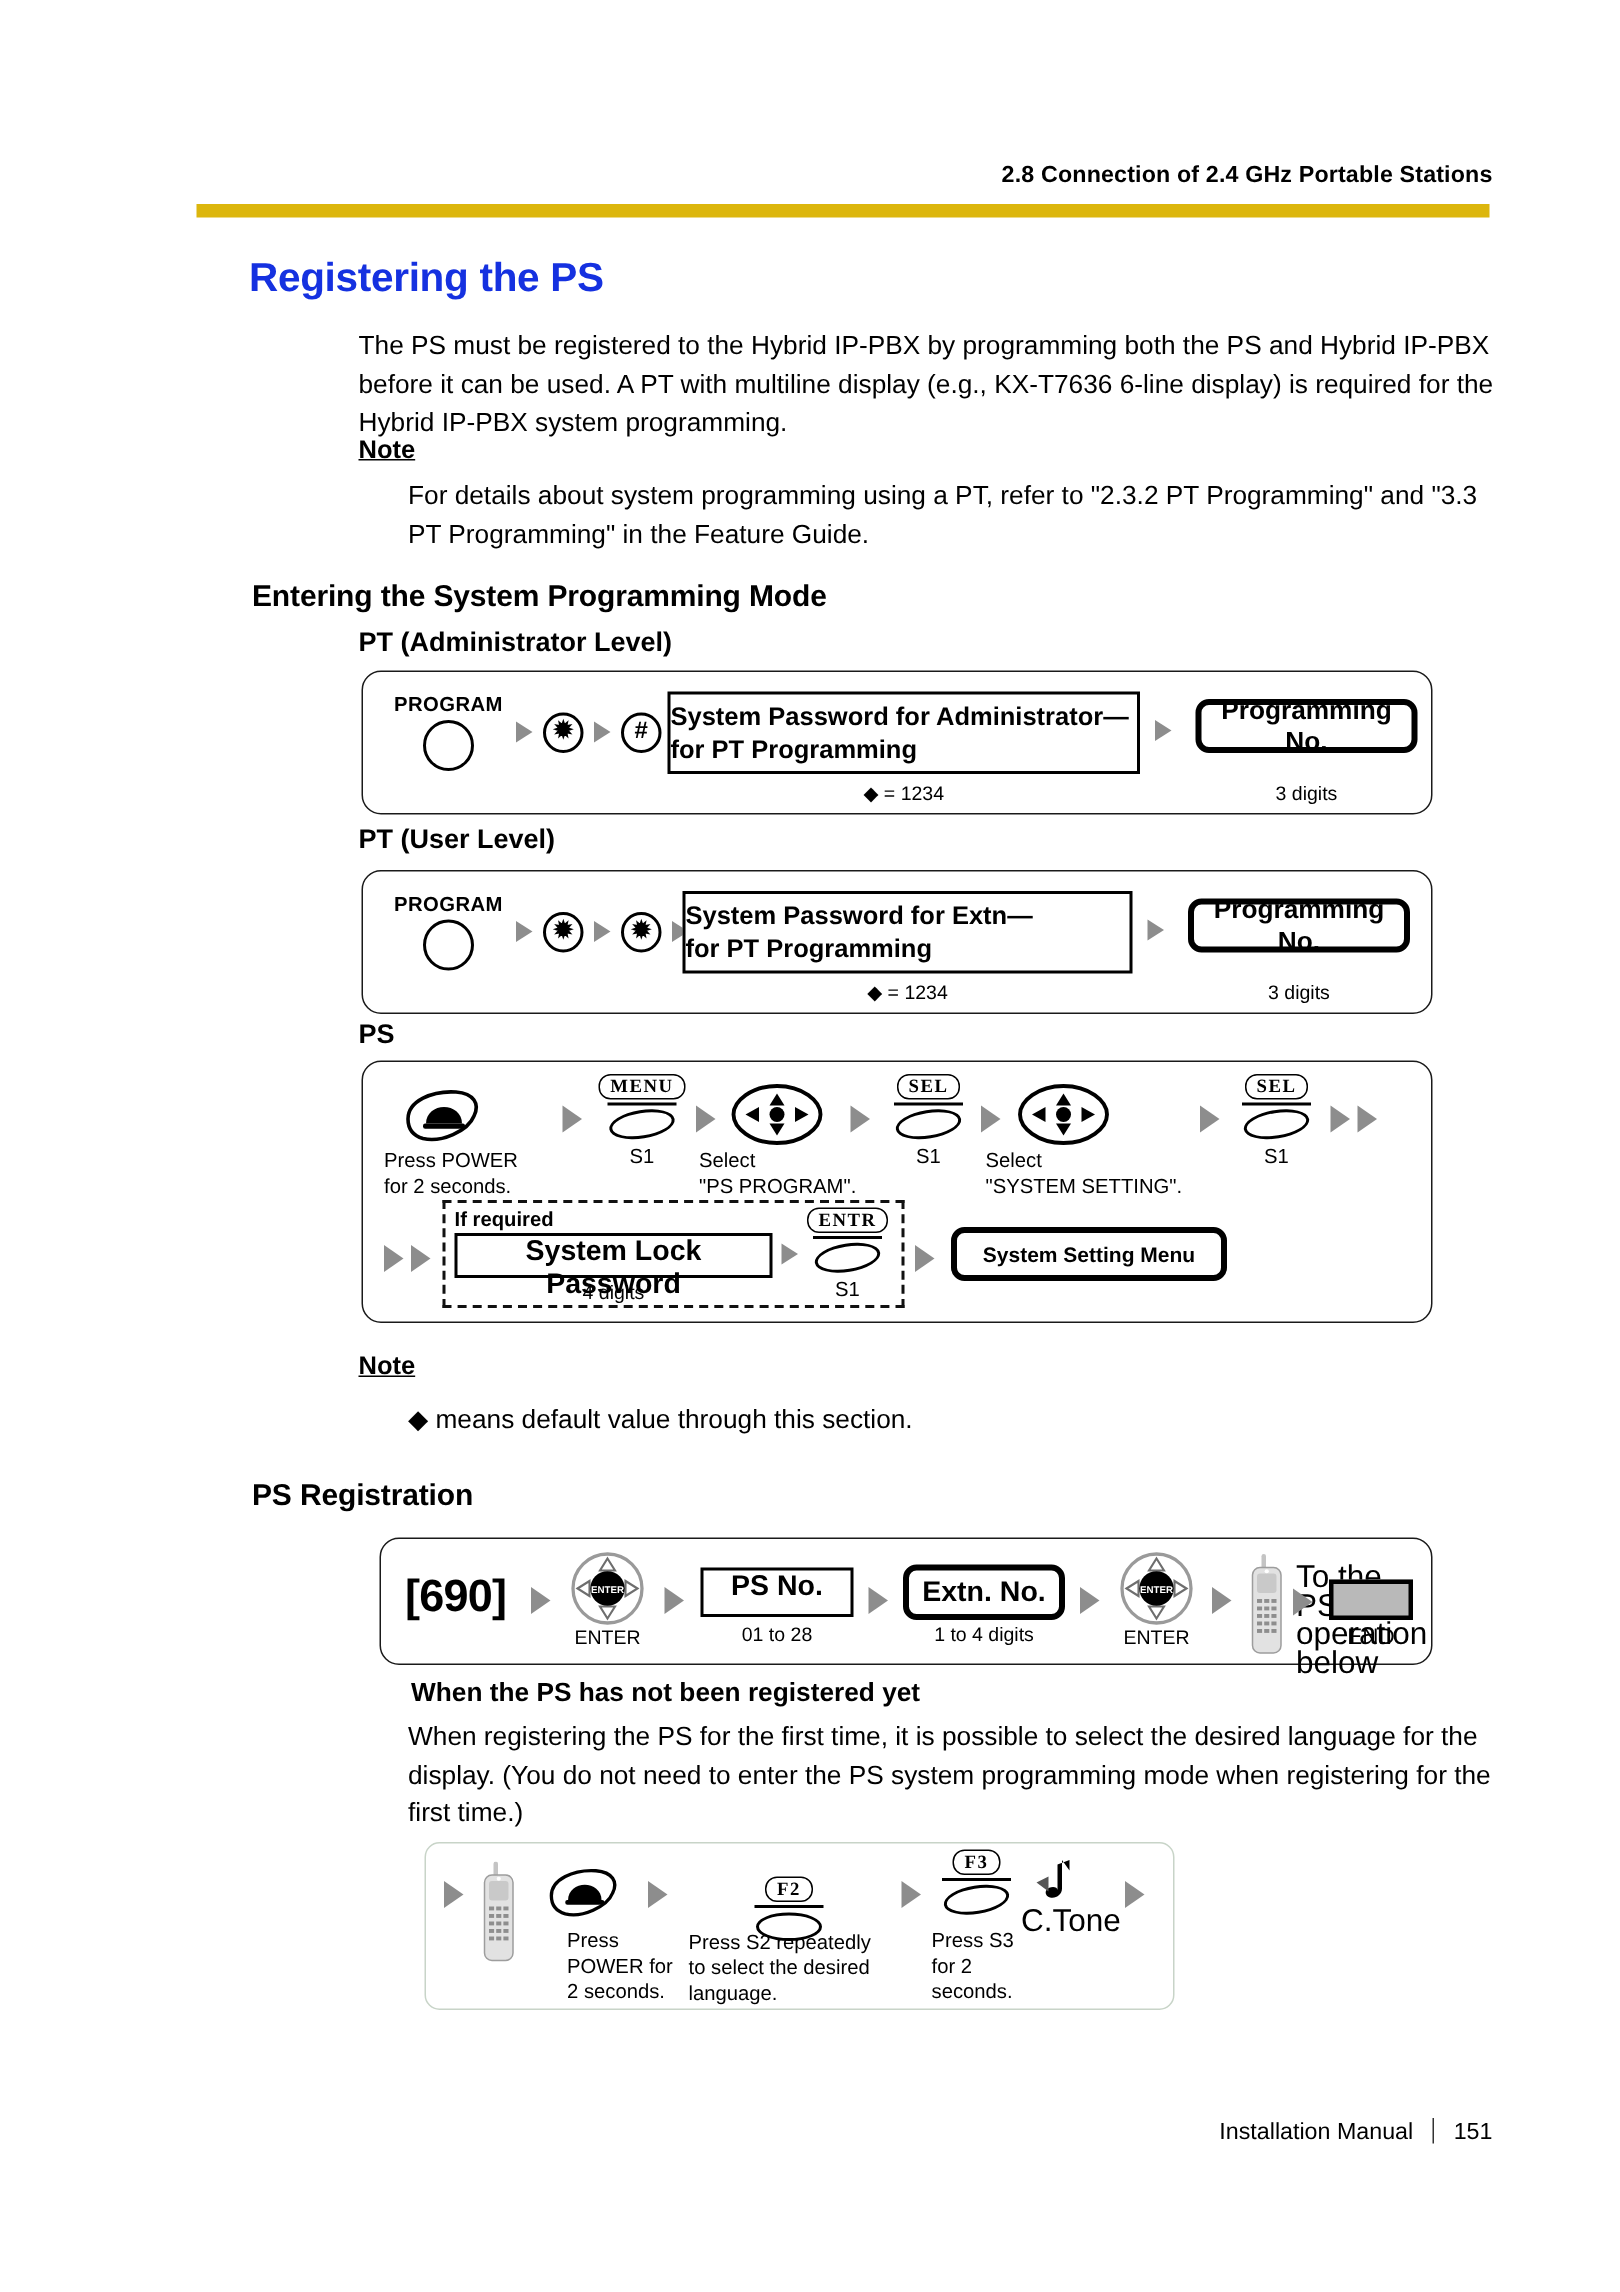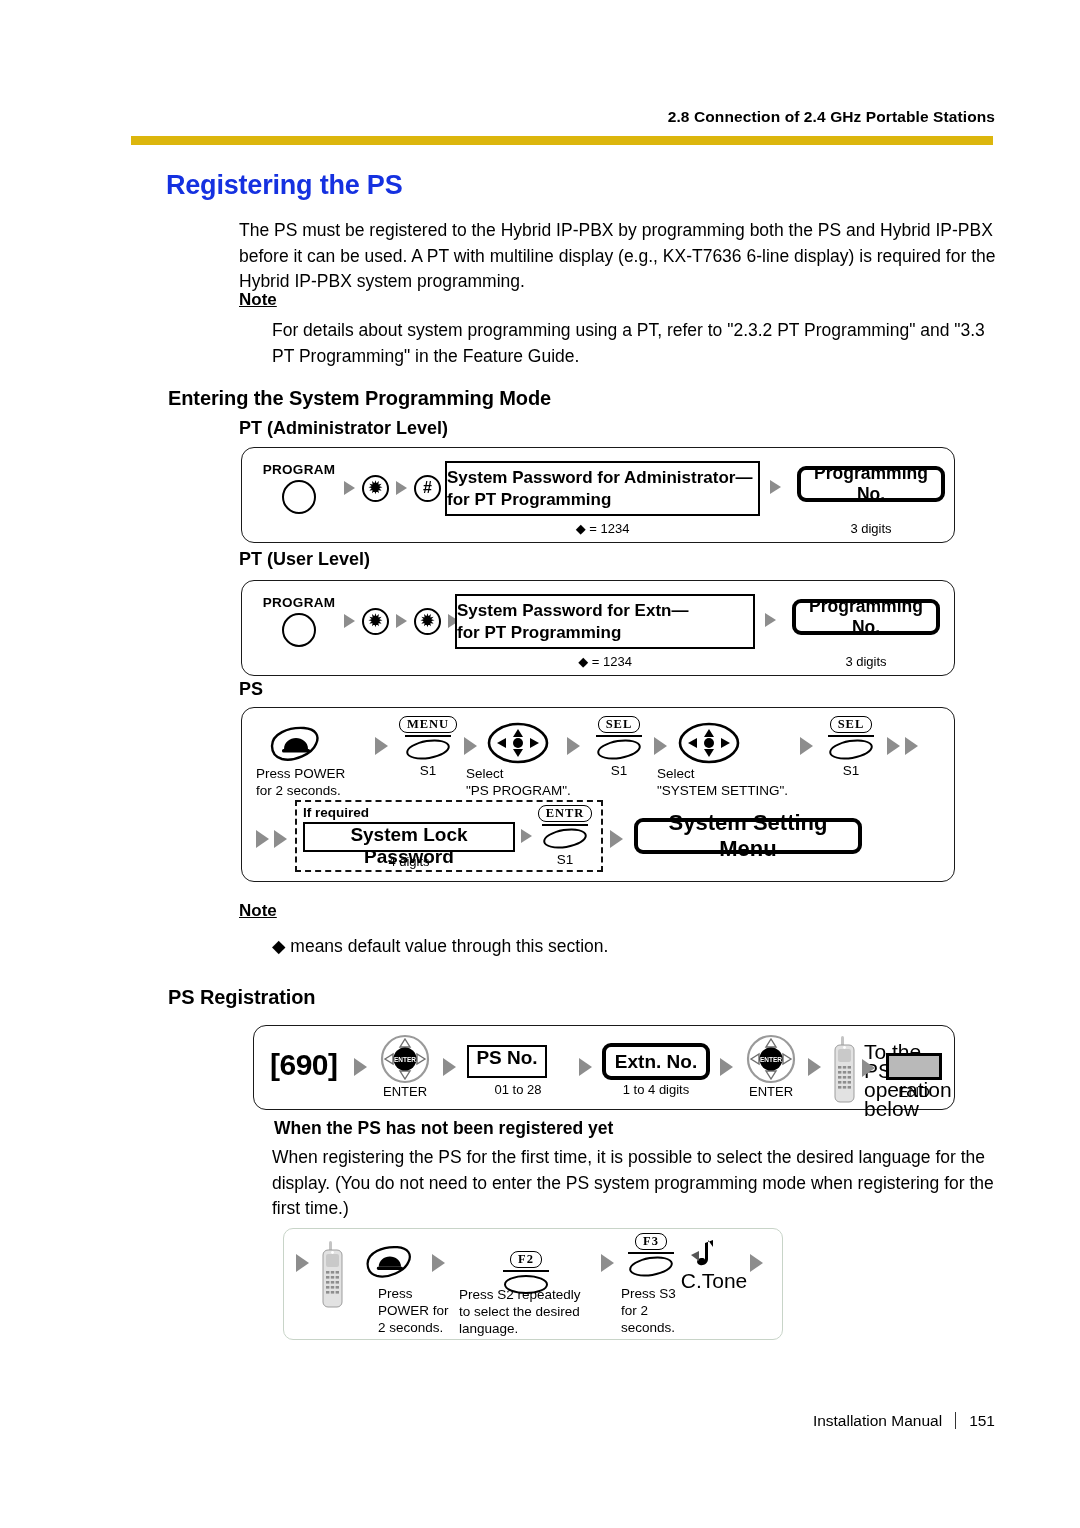--- a/index.html
+++ b/index.html
@@ -321,21 +321,21 @@
       <div class="softkey" style="position:absolute;left:241px;top:3px;width:54px;">
         <div class="tag">ENTR</div>
         <div class="bar"></div>
         <div class="oval"></div>
         <div class="s1">S1</div>
       </div>
     </div>
 
     <div class="arr" style="position:absolute;left:368px;top:122px;"></div>
 
-    <div class="tbox" style="position:absolute;left:392px;top:110px;width:228px;height:36px;font-size:22px;">System Setting Menu</div>
+    <div class="tbox" style="position:absolute;left:392px;top:110px;width:184px;height:36px;font-size:14px;">System Setting Menu</div>
   </div>
 
   <div style="position:absolute;left:239px;top:901px;">
     <span class="note-label">Note</span>
   </div>
   <div class="body-col" style="top:934px;left:272px;width:700px;">◆ means default value through this section.</div>
 
   <div class="h2" style="top:986px;">PS Registration</div>
 
   <div class="diagram" style="left:253px;top:1025px;width:702px;height:85px;">
@@ -352,21 +352,21 @@
         <polygon points="8,25 16,20 16,30" fill="none" stroke="#6e6e6e" stroke-width="1.4"></polygon>
         <polygon points="48,25 40,20 40,30" fill="none" stroke="#6e6e6e" stroke-width="1.4"></polygon>
         <circle cx="28" cy="25" r="11.5" fill="#000"></circle>
         <text x="28" y="28" text-anchor="middle" fill="#fff" font-size="6.5" font-family="Liberation Sans, sans-serif" font-weight="bold">ENTER</text>
       </svg>
     </div>
     <div class="cap-abs" style="left:113px;top:58px;width:76px;">ENTER</div>
 
     <div class="arr" style="position:absolute;left:189px;top:32px;"></div>
 
-    <div class="rbox" style="position:absolute;left:213px;top:19px;width:80px;height:33px;font-size:19px;">PS No.</div>
+    <div class="rbox" style="position:absolute;left:213px;top:19px;width:102px;height:33px;font-size:19px;">PS No.</div>
     <div class="cap-abs" style="left:213px;top:56px;width:102px;">01 to 28</div>
 
     <div class="arr" style="position:absolute;left:325px;top:32px;"></div>
 
     <div class="tbox" style="position:absolute;left:348px;top:17px;width:108px;height:37px;font-size:19px;">Extn. No.</div>
     <div class="cap-abs" style="left:348px;top:56px;width:108px;">1 to 4 digits</div>
 
     <div class="arr" style="position:absolute;left:466px;top:32px;"></div>
 
     <div style="position:absolute;left:489px;top:8px;">

